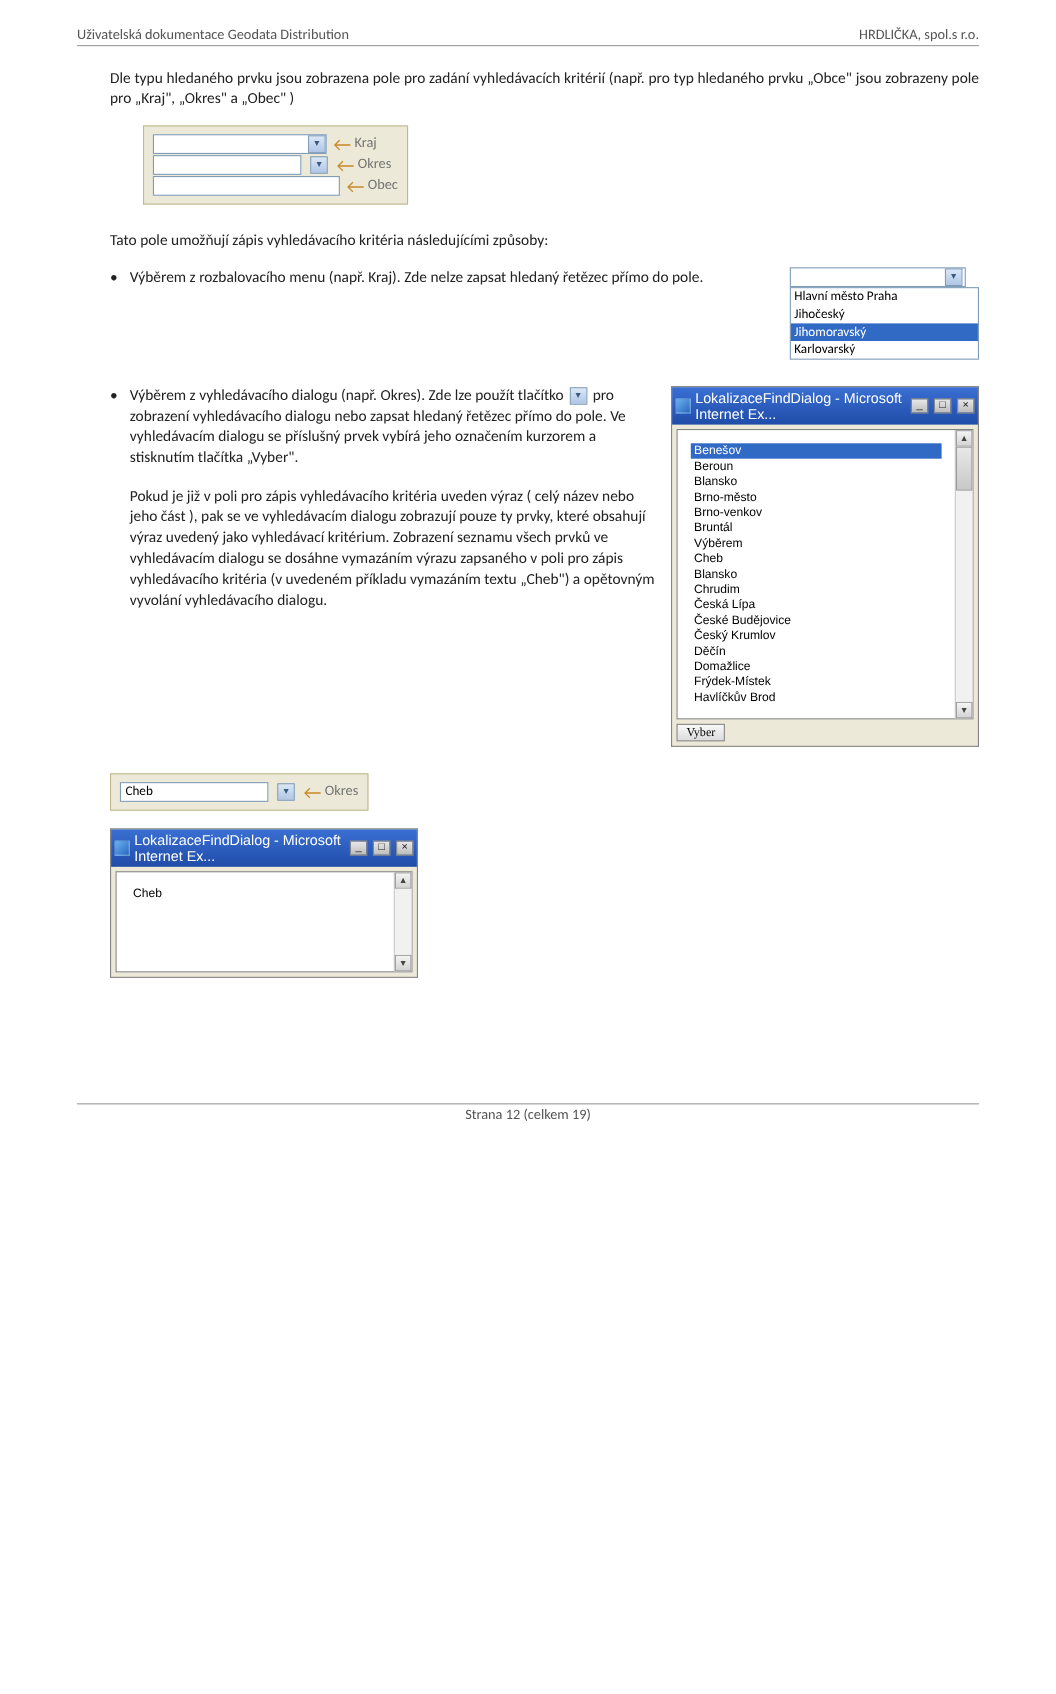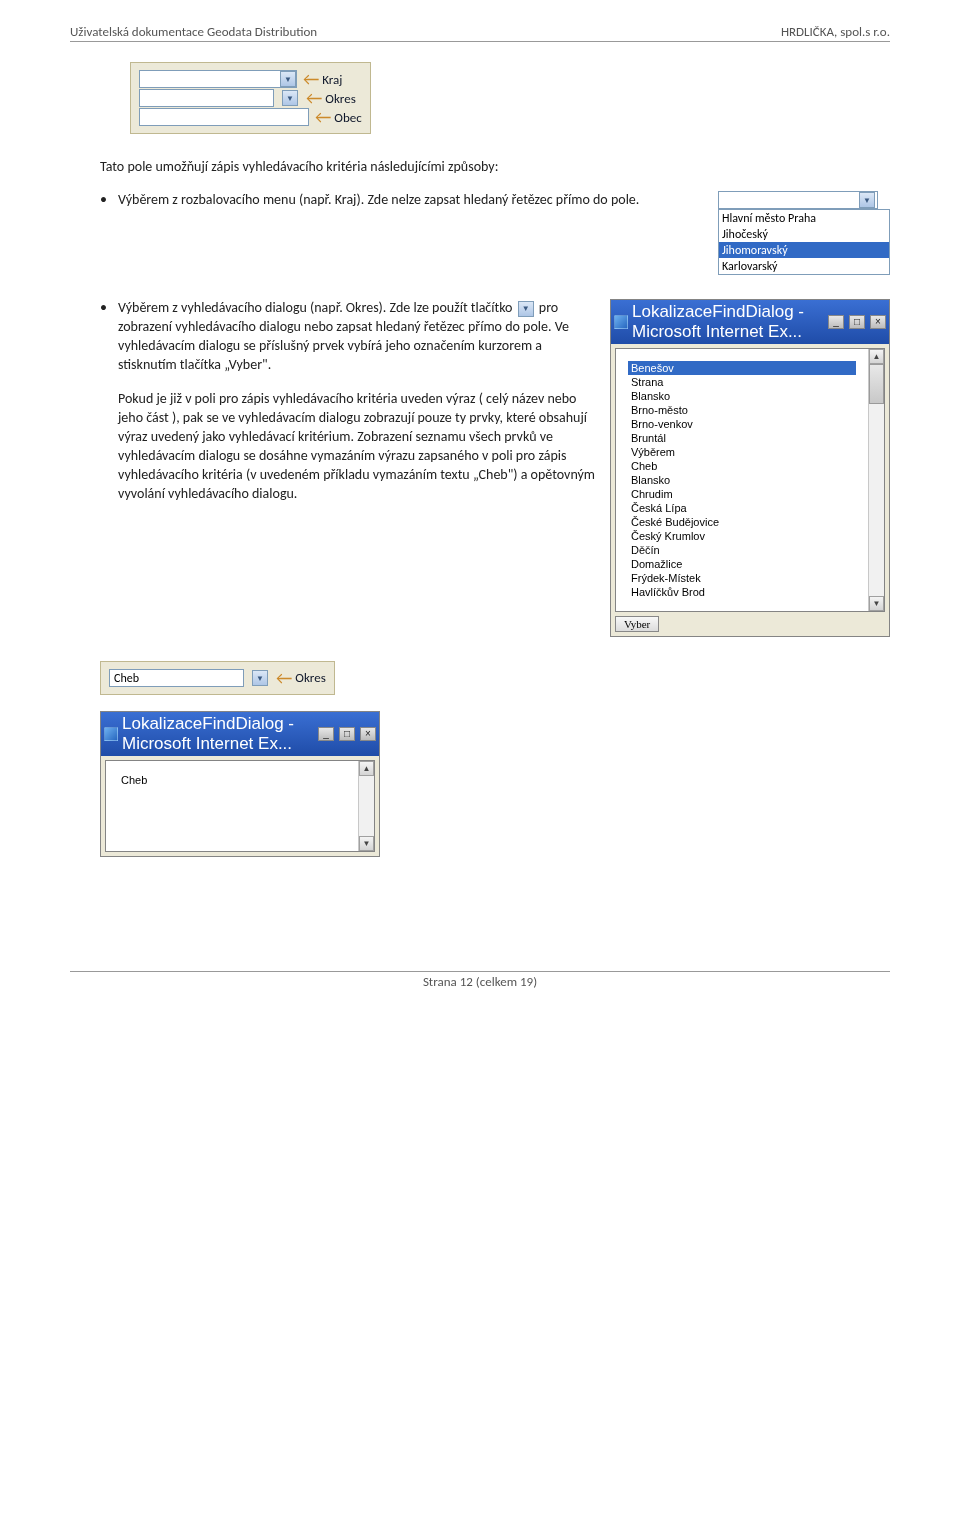--- a/index.html
+++ b/index.html
@@ -80,21 +80,21 @@
     align-self: center;
   }
   .dropbtn { display:inline-flex; vertical-align: middle; margin: 0 2px; }
   .arrow-lbl {
     color: #cc8a2b;
     font-size: 14px;
     display: inline-flex;
     align-items: center;
     gap: 3px;
   }
-  .arrow-lbl .txt2 { color: #0f172a; font-size: 13px; }
+  .arrow-lbl .txt2 { color: #737373; font-size: 13px; }
   .leftarrow { font-size: 18px; line-height: 14px; }
   .input-box {
     background: #fff;
     border: 1px solid #7f9db9;
     height: 18px;
     min-width: 135px;
     font-size: 12px;
     line-height: 16px;
     padding: 0 4px;
     color: #000;
@@ -126,21 +126,21 @@
     padding: 2px 3px;
     display: flex;
     align-items: center;
     gap: 4px;
   }
   .win .titlebar .ico {
     width: 14px; height: 14px;
     background: linear-gradient(135deg,#6cb0f0,#2868c0);
     border: 1px solid #fff3;
   }
-  .win .titlebar .ttl { flex: 1; font-size: 17px; }
+  .win .titlebar .ttl { flex: 1; font-size: 13px; }
   .win .titlebar .wbtn {
     width: 16px; height: 14px;
     background: linear-gradient(#e8e8e8,#bcbcbc);
     border: 1px solid #888;
     color: #222;
     display:flex; align-items:center; justify-content:center;
     font-size: 10px; line-height: 10px;
     margin-left: 1px;
   }
   .win .body {
@@ -199,20 +199,21 @@
 </head>
 <body>
 
 <div class="page">
 
   <div class="header-row">
     <span>Uživatelská dokumentace Geodata Distribution</span>
     <span>HRDLIČKA, spol.s r.o.</span>
   </div>
 
+  <p class="para indent">Dle typu hledaného prvku jsou zobrazena pole pro zadání vyhledávacích kritérií (např. pro typ hledaného prvku „Obce" jsou zobrazeny pole pro „Kraj", „Okres" a „Obec" )</p>
 
   <div class="indent" style="margin-left:30px;">
     <div class="ui-box">
       <div class="ui-row">
         <div class="combo">
             <span class="txt"></span>
             <span class="arrow">▼</span>
           </div>
         <span class="arrow-lbl">
             <span class="leftarrow">←</span>
@@ -282,21 +283,21 @@
           <span class="ico"></span>
           <span class="ttl">LokalizaceFindDialog - Microsoft Internet Ex...</span>
           <span class="wbtn">_</span>
           <span class="wbtn">□</span>
           <span class="wbtn">×</span>
         </div>
         <div class="body">
           <div class="scrolllist">
             <div class="items" id="dlg-items">
                 <div class="item sel">Benešov</div>
-                <div class="item">Strana</div>
+                <div class="item">Beroun</div>
                 <div class="item">Blansko</div>
                 <div class="item">Brno-město</div>
                 <div class="item">Brno-venkov</div>
                 <div class="item">Bruntál</div>
                 <div class="item">Výběrem</div>
                 <div class="item">Cheb</div>
                 <div class="item">Blansko</div>
                 <div class="item">Chrudim</div>
                 <div class="item">Česká Lípa</div>
                 <div class="item">České Budějovice</div>

